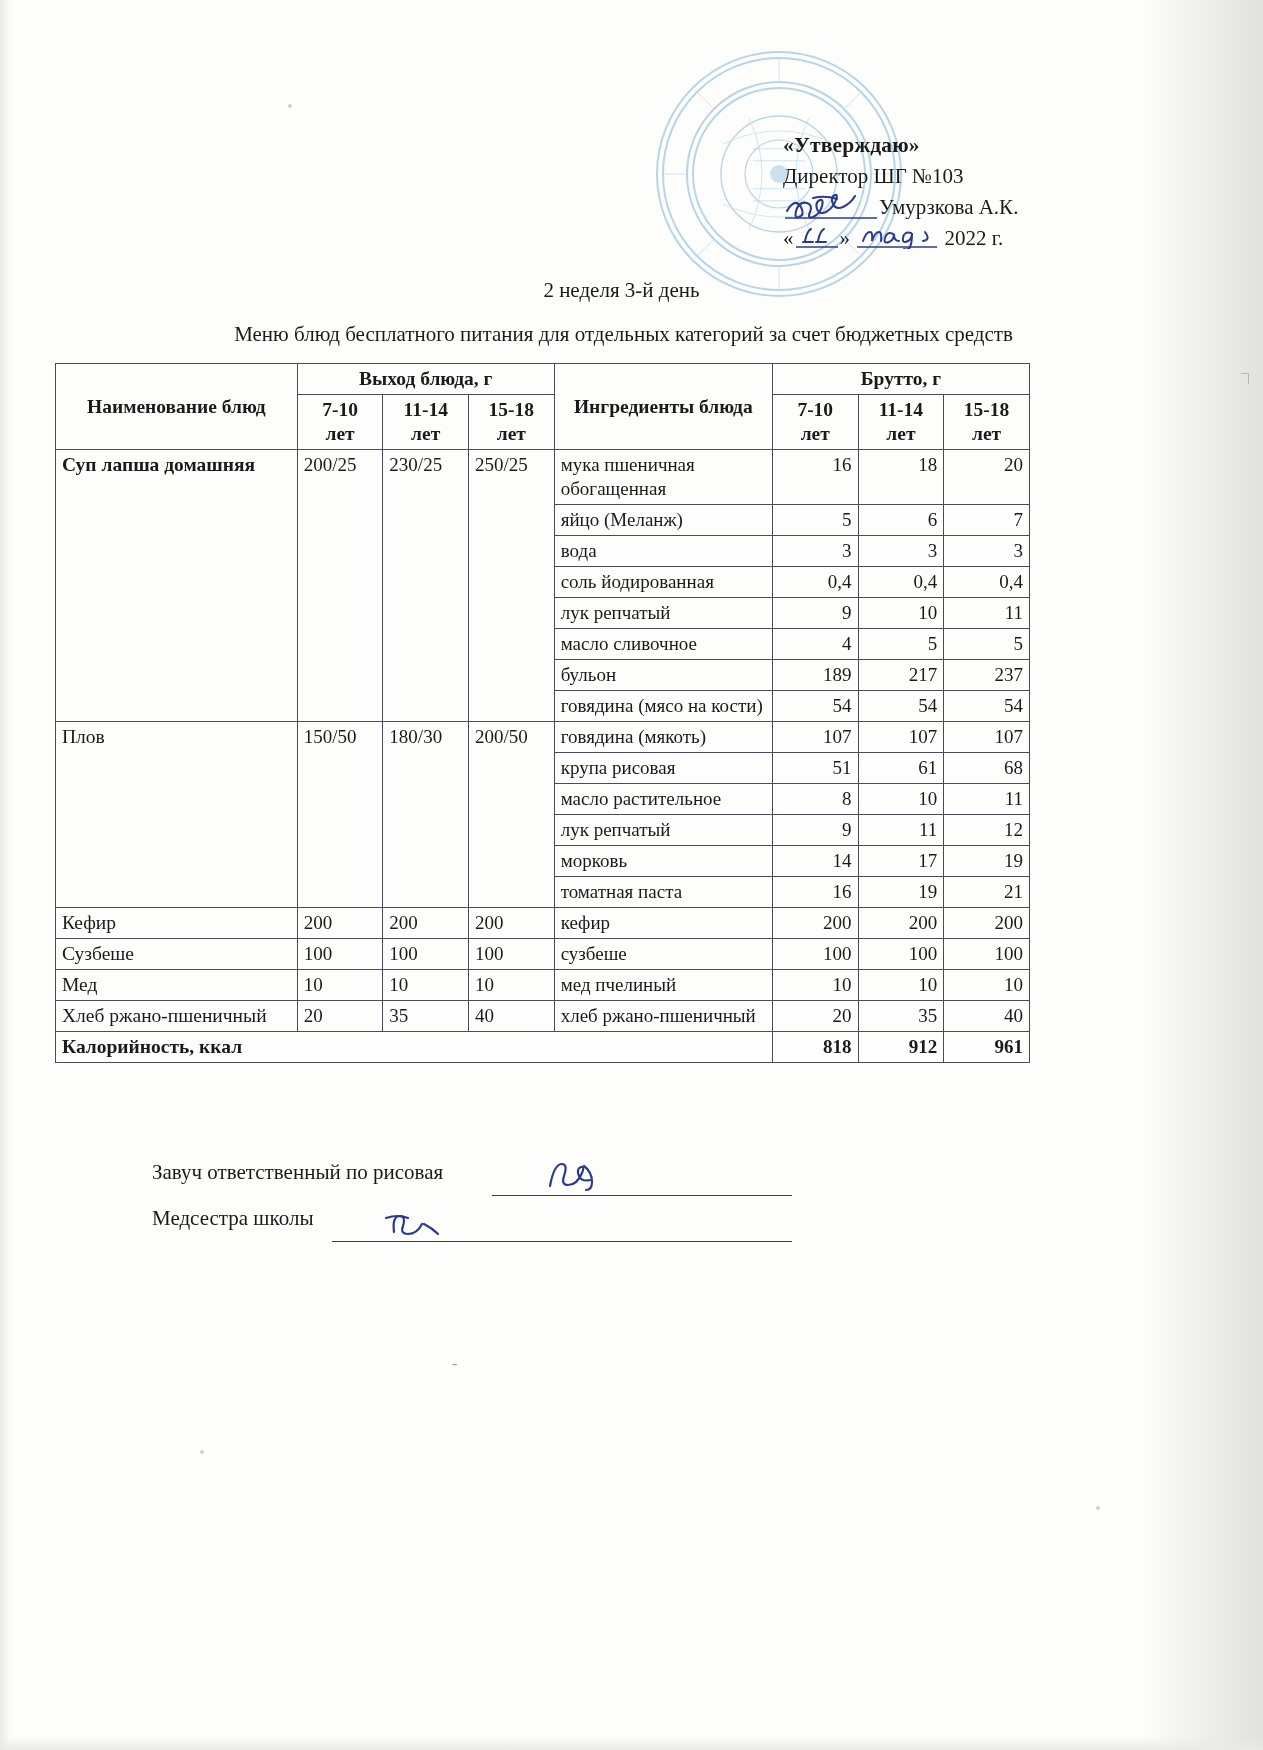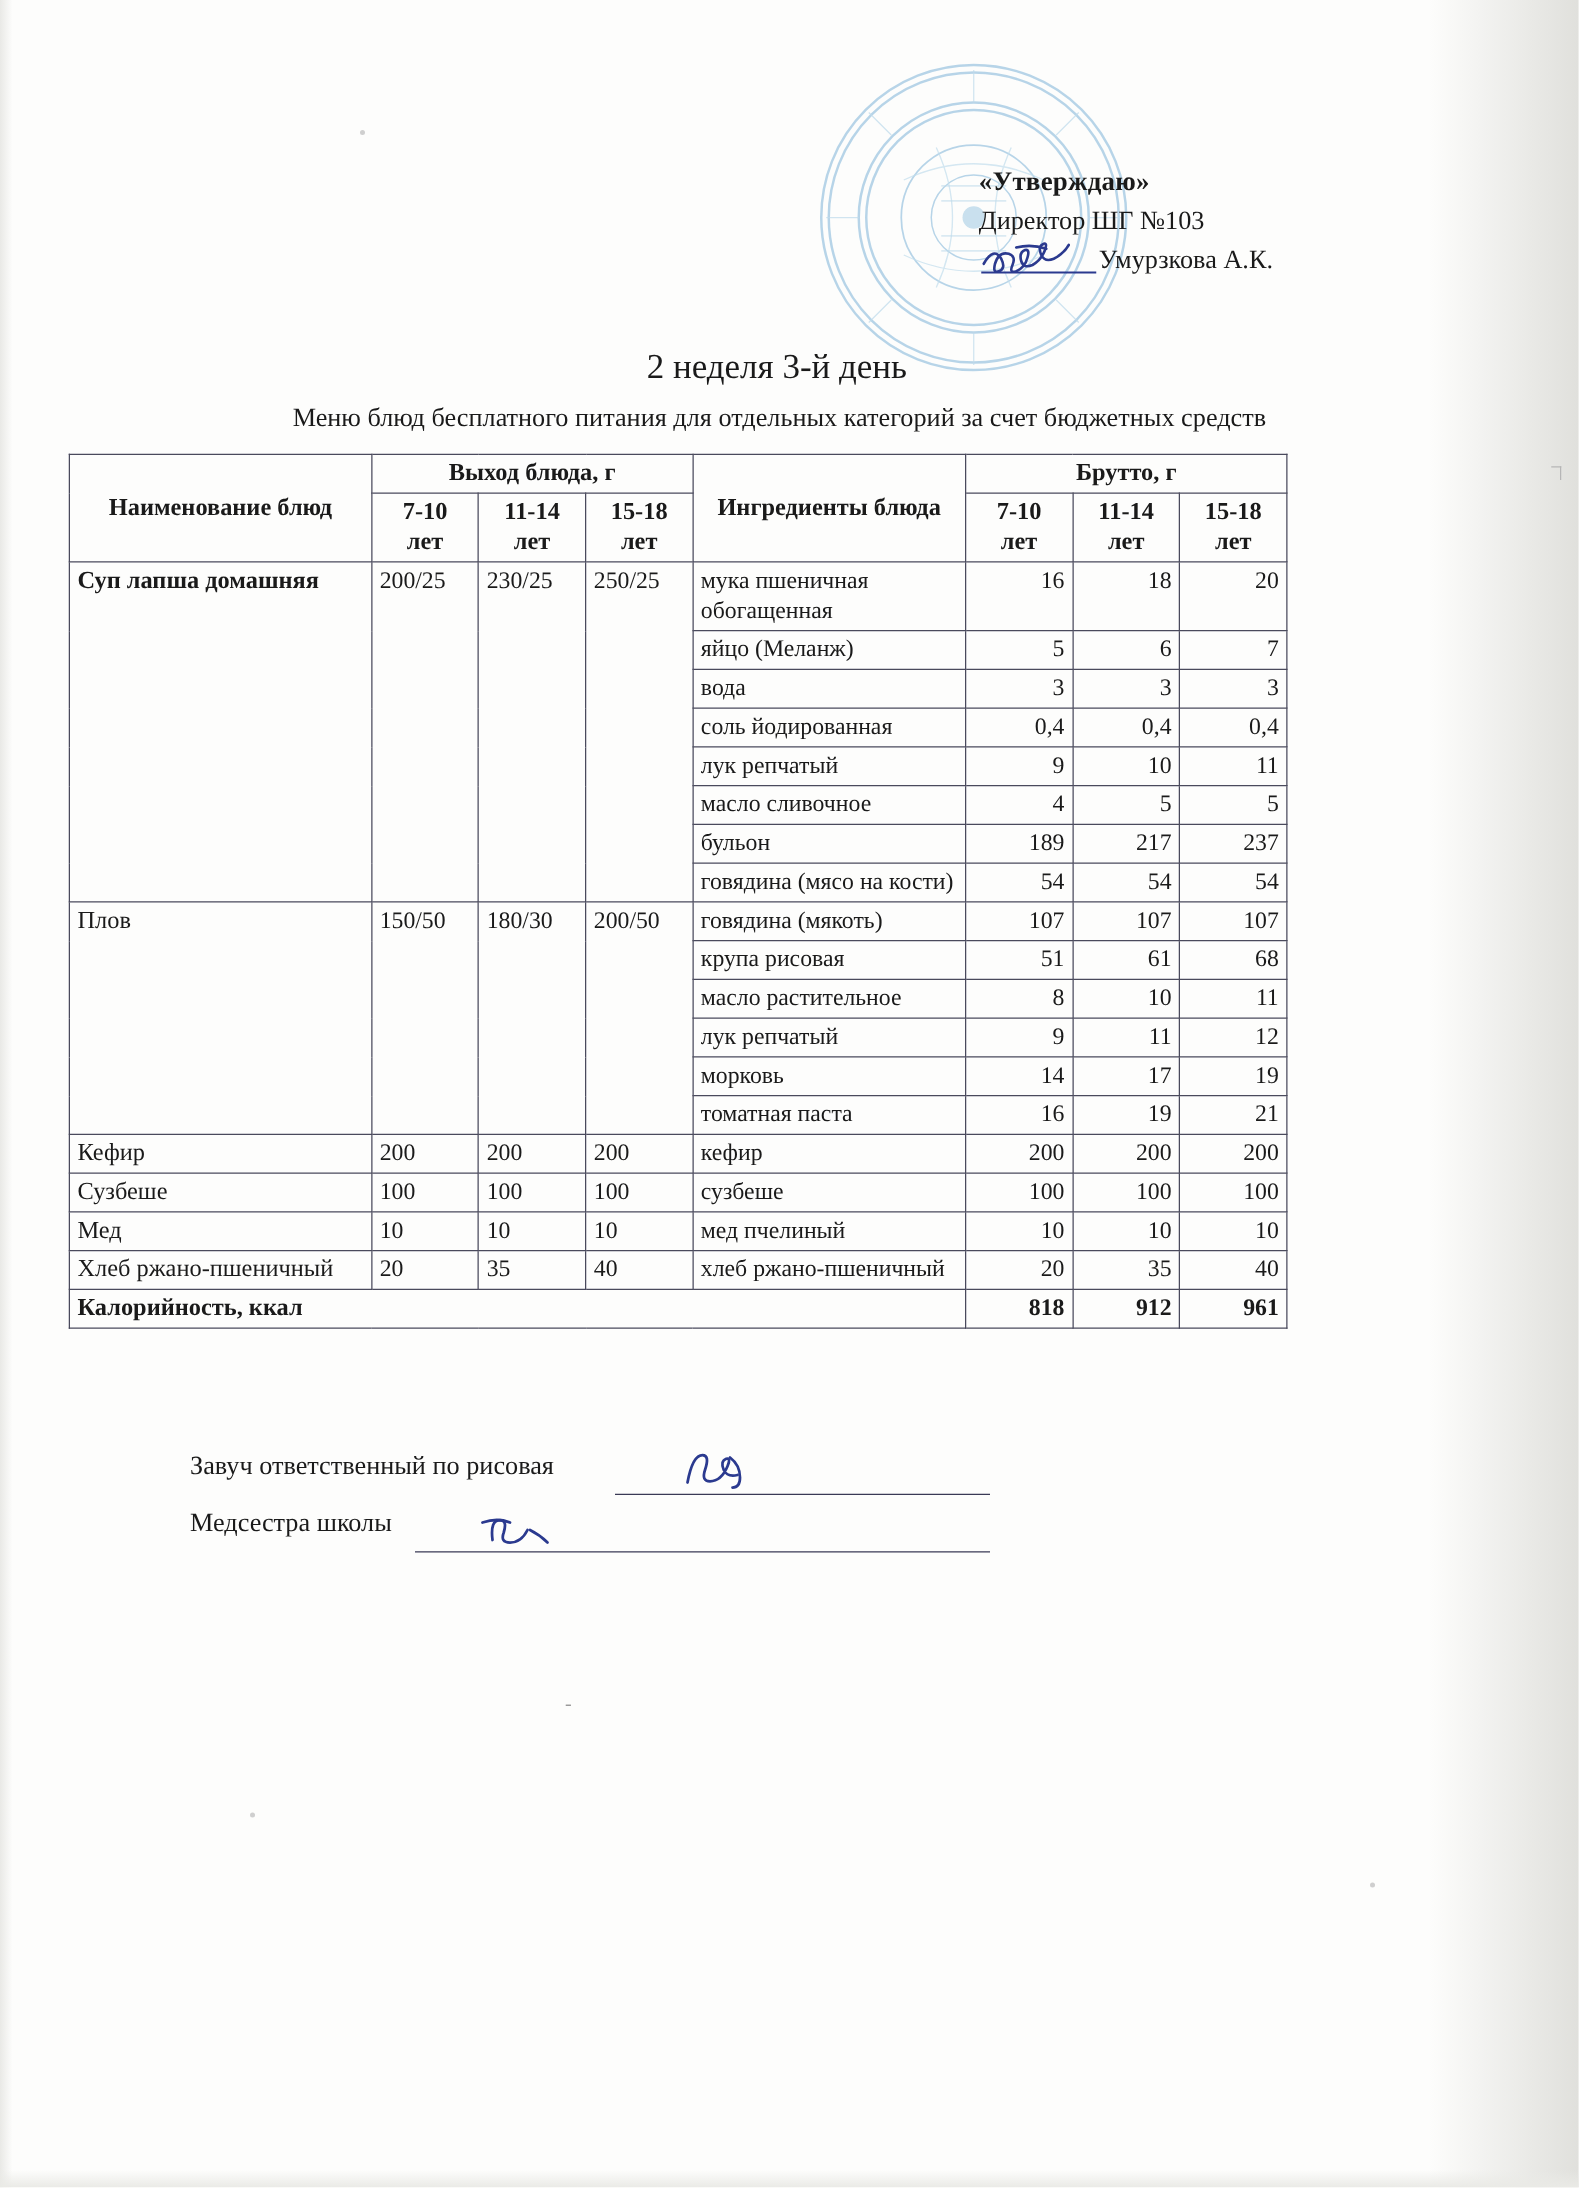--- a/index.html
+++ b/index.html
@@ -88,21 +88,21 @@
   }
   .hand.day { width: 46px; height: 24px; }
   .hand.month { width: 84px; height: 24px; }
 
   
   .subtitle-day {
     position: absolute;
     left: 0; right: 0;
     top: 278px;
     text-align: center;
-    font-size: 28px;
+    font-size: 21px;
     padding-right: 20px;
   }
   .doc-title {
     position: absolute;
     left: 0; right: 0;
     top: 322px;
     text-align: center;
     font-size: 21px;
     padding-right: 16px;
   }
@@ -249,20 +249,43 @@
     <div class="row-sign">
       <span class="sig-inline">
         <svg viewBox="0 0 96 28" width="96" height="28" aria-hidden="true">
           <g fill="none" stroke="#2b3a8f" stroke-width="2.1" stroke-linecap="round">
             <path d="M4 19 q8 -14 14 -4 q4 8 -2 10 q-5 2 -3 -6 q3 -10 11 -8 q6 2 3 9 q-3 7 3 5 q7 -3 9 -11 q2 -7 -2 -6 q-5 2 -3 9 q2 6 9 3 q7 -4 10 -12 q2 -6 -1 -5 q-5 2 -2 9 q3 6 10 3 q8 -4 12 -11"></path>
             <path d="M30 6 q12 -3 24 1"></path>
           </g>
           <line x1="2" y1="26" x2="94" y2="26" stroke="#2b3a8f" stroke-width="1.6"></line>
         </svg>
       </span><span>Умурзкова А.К.</span>
+    </div>
+    <div class="date-line">
+      <span>«</span><span class="hand day">
+        <svg viewBox="0 0 46 26" width="46" height="26" aria-hidden="true">
+          <g fill="none" stroke="#2b3a8f" stroke-width="2" stroke-linecap="round">
+            <path d="M11 18 q2 -10 6 -12 M9 19 h10"></path>
+            <path d="M24 18 q2 -10 6 -12 M22 19 h10"></path>
+          </g>
+          <line x1="2" y1="24" x2="44" y2="24" stroke="#2b3a8f" stroke-width="1.5"></line>
+        </svg>
+      </span><span>»</span>
+      <span class="hand month">
+        <svg viewBox="0 0 84 26" width="84" height="26" aria-hidden="true">
+          <g fill="none" stroke="#2b3a8f" stroke-width="2" stroke-linecap="round">
+            <path d="M8 18 q3 -9 7 -9 q3 0 2 9 q3 -9 7 -9 q3 0 2 9"></path>
+            <path d="M38 11 q-6 -3 -8 4 q-2 6 4 4 q5 -2 5 -8 q0 7 5 7"></path>
+            <path d="M56 10 q-7 -2 -8 5 q-1 6 5 3 q4 -2 4 -8 q0 10 -2 14 q-2 4 -6 2"></path>
+            <path d="M70 9 q6 8 -2 9"></path>
+          </g>
+          <line x1="2" y1="24" x2="82" y2="24" stroke="#2b3a8f" stroke-width="1.5"></line>
+        </svg>
+      </span>
+      <span>2022 г.</span>
     </div>
   </div>
 
   <div class="subtitle-day">2 неделя 3-й день</div>
   <div class="doc-title">Меню блюд бесплатного питания для отдельных категорий за счет бюджетных средств</div>
 
   <div class="margin-tick"></div>
 
   <div class="menu-table-wrap">
     <table class="menu">

